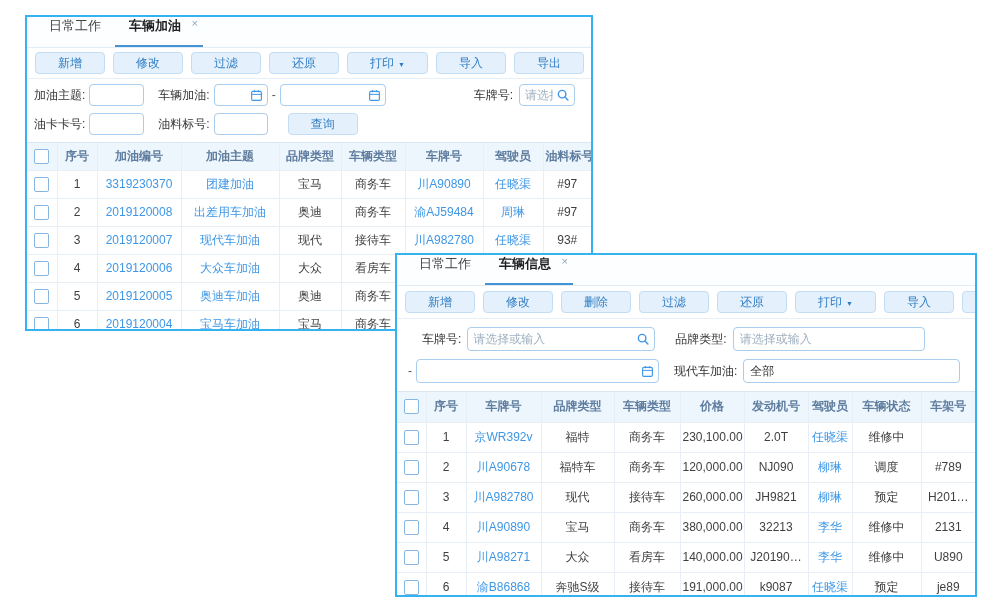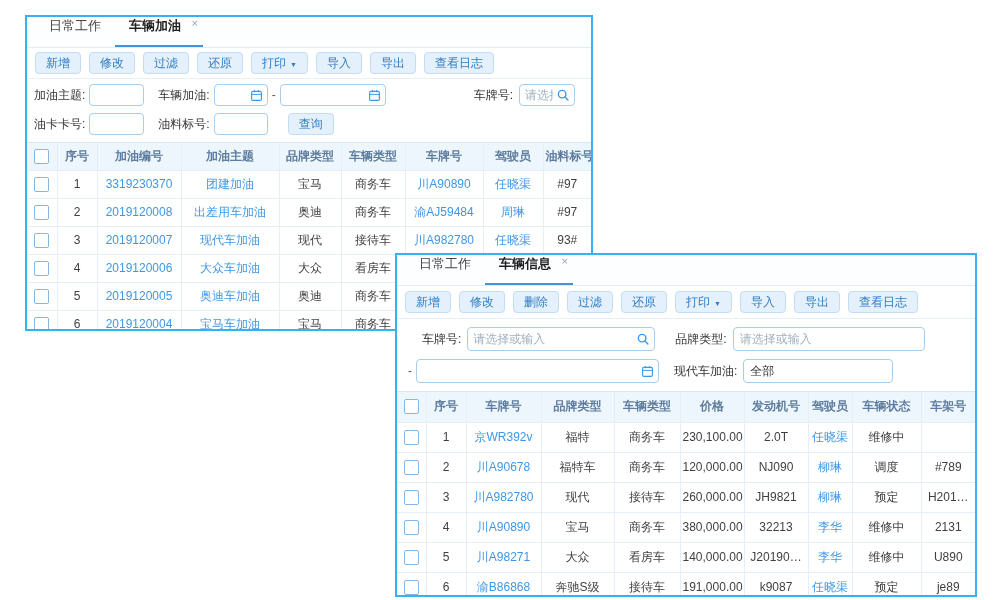--- a/index.html
+++ b/index.html
@@ -17,21 +17,21 @@
   .tabbar{display:flex;align-items:stretch;height:30px;background:#fcfeff;border-bottom:1px solid #e2ecf5;padding-left:8px;}
   .tab{display:flex;padding:0 14px;font-size:13px;color:#454545;position:relative;cursor:pointer;}
   .tab.active{color:#1f1f1f;font-weight:bold;border-bottom:2px solid #4493d6;padding-right:22px;}
   .tab .close{position:absolute;top:1px;right:5px;font-size:11px;color:#8fa6bb;font-weight:normal;line-height:11px;}
 
   
   .toolbar{display:flex;gap:8px;align-items:center;padding:4px 8px;border-bottom:1px solid #e7f0f8;}
   #panel2 .toolbar{padding:5px 8px;}
   .btn{
     background:#e4f1fc;border:1px solid #c3ddf3;border-radius:4px;color:#2e7cc3;
-    font-size:12px;height:22px;padding:0 10px;line-height:20px;font-family:inherit;cursor:pointer;
+    font-size:12px;height:22px;padding:0 22px;line-height:20px;font-family:inherit;cursor:pointer;
     display:inline-flex;align-items:center;gap:4px;white-space:nowrap;
   }
   .btn .caret{font-size:7px;line-height:1;transform:translateY(1px);}
 
   
   #panel1 .filters{padding:5px 7px 0;}
   #panel2 .filters{padding:8px 7px 0;}
   .frow{display:flex;align-items:center;}
   #panel1 .frow{height:22px;margin-bottom:7px;}
   #panel2 .frow{height:24px;margin-bottom:8px;}
@@ -48,21 +48,21 @@
     border:1px solid #a9cdec;border-radius:4px;background:#fff;padding:0 4px 0 2px;
   }
   .iwrap input{
     border:none;flex:1;min-width:0;height:18px;font-size:12px;padding:0 3px;outline:none;
     font-family:inherit;color:#333;background:transparent;
   }
   .iwrap input::placeholder{color:#9fb0c0;}
   .ml4{margin-left:4px;} .ml6{margin-left:6px;} .ml14{margin-left:14px;} .ml15{margin-left:15px;}
   .ml18{margin-left:18px;} .ml20{margin-left:20px;} .ml88{margin-left:88px;}
   .w54{width:54px;} .w55{width:55px;} .w56{width:56px;} .w106{width:106px;}
-  .w187{width:150px;} .w188{width:188px;} .w192{width:192px;} .w243{width:243px;}
+  .w187{width:217px;} .w188{width:188px;} .w192{width:192px;} .w243{width:243px;}
 
   
   .twrap{border-top:1px solid #d9e7f3;}
   table.grid{width:100%;border-collapse:collapse;table-layout:fixed;font-size:12px;}
   .grid th{
     background:#edf5fd;color:#5d7c9e;font-weight:bold;font-size:12px;
   }
   .grid th,.grid td{
     border:1px solid #e7eef6;text-align:center;padding:0 2px;overflow:hidden;white-space:nowrap;
     box-sizing:border-box;

